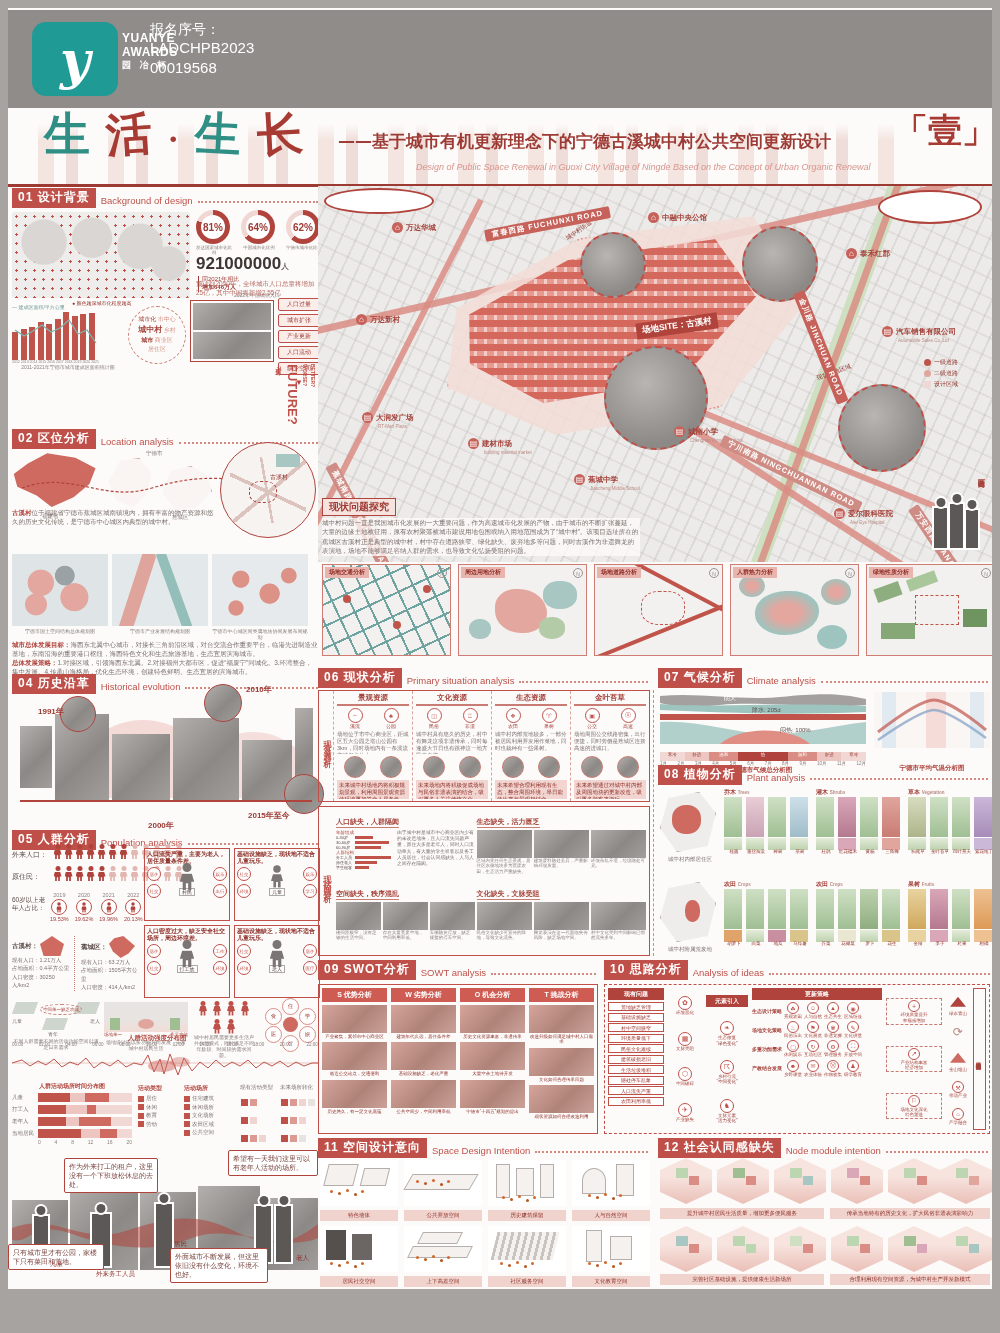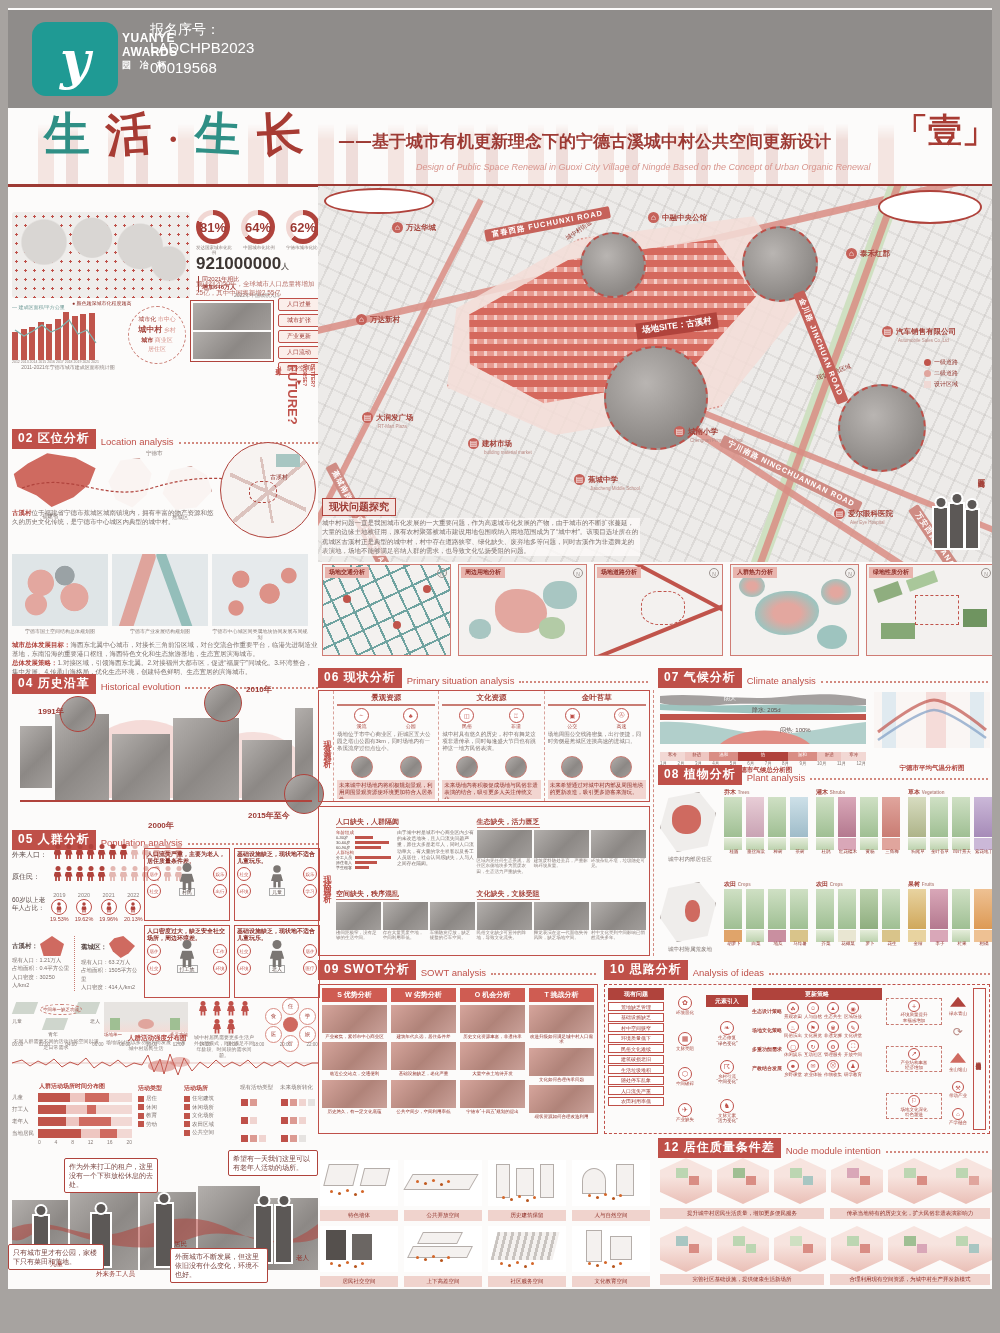--- a/index.html
+++ b/index.html
@@ -30,21 +30,21 @@
 .phk{background:linear-gradient(135deg,#d6a59c,#b08379 55%,#caa199)}
 .cap{font-size:5px;color:#8a7f7b;text-align:center;line-height:1.25}
 .vlab{writing-mode:vertical-rl;letter-spacing:4px;color:#bf5049;font-weight:bold;font-size:8px}
 .icir{border:1px solid #bf5049;border-radius:50%;color:#bf5049;display:flex;align-items:center;justify-content:center;background:#fff}
 .pfig{position:relative;display:inline-block;width:8px;height:15px;margin:0 1.5px;color:#b0433c}
 .pfig.o{color:#e3b7b1}
 .pfig::before{content:"";position:absolute;top:0;left:50%;transform:translateX(-50%);width:5px;height:5px;border-radius:50%;background:currentColor}
 .pfig::after{content:"";position:absolute;top:5.5px;left:0;width:8px;height:9.5px;background:currentColor;clip-path:polygon(18% 0,82% 0,100% 52%,80% 52%,80% 100%,58% 100%,58% 60%,42% 60%,42% 100%,20% 100%,20% 52%,0 52%)}
 .donut{width:34px;height:34px;border-radius:50%;position:relative;background:conic-gradient(#b0433c var(--p),#f1d7d3 0)}
 .donut i{position:absolute;inset:5px;background:#fff;border-radius:50%}
-.donut b{position:absolute;inset:0;display:flex;align-items:center;justify-content:center;font-size:13px;color:#9d3a34;z-index:1}
+.donut b{position:absolute;inset:0;display:flex;align-items:center;justify-content:center;font-size:10px;color:#9d3a34;z-index:1}
 .tagp{border:1px solid #bf5049;background:#fbeeea;color:#9d3a34;font-size:6px;text-align:center;border-radius:2px;padding:1px 0;margin-bottom:3px}
 .tbox{border:1.5px solid #b0433c;border-radius:6px;background:#fdf8f6;padding:4px}
 .tbox h4{font-size:8px;color:#9d3a34;text-align:center;margin-bottom:3px}
 .lines{height:100%;background:repeating-linear-gradient(180deg,#d8cdc9 0 1.5px,transparent 1.5px 6px)}
 .mpill{background:#c6625a;color:#fff;font-size:7.5px;font-weight:bold;padding:1px 7px;border-radius:2px;white-space:nowrap;letter-spacing:1px}
 .mlab{display:flex;align-items:center;gap:3px;font-size:7.5px;color:#a5443c;font-weight:bold;white-space:nowrap}
 .mico{width:11px;height:11px;border-radius:50%;background:#c6625a;color:#fff;font-size:8px;line-height:11px;text-align:center;flex:0 0 auto}
 .road{position:absolute;background:#d98d84;opacity:.85}
 .mcir{position:absolute;border-radius:50%;border:2px dashed #bf5049;background:radial-gradient(circle at 40% 35%,#b9b5b2,#8d8986 70%)}
 .amap{position:absolute;width:129px;height:92px;border:1.5px solid #cf7c74;background:#f3f1ef;overflow:hidden}
@@ -121,20 +121,25 @@
     <span style="color:#a73b33;transform:rotate(-4deg);display:inline-block">活</span>
     <span style="color:#a73b33;font-size:30px">·</span>
     <span style="color:#2f8f85;transform:rotate(3deg);display:inline-block">生</span>
     <span style="color:#a73b33;transform:rotate(-3deg);display:inline-block">长</span>
   </div>
   <div class="abs bigt" style="left:330px;top:122px;width:540px;font-size:17px;color:#9d3a34;font-weight:bold">——基于城市有机更新理念下的宁德古溪城中村公共空间更新设计</div>
   <div class="abs" style="left:408px;top:154px;width:500px;font-size:9px;color:#d8958d;font-style:italic">Design of Public Space Renewal in Guoxi City Village of Ningde Based on the Concept of Urban Organic Renewal</div>
   <div class="abs bigt" style="left:886px;top:100px;font-size:34px;color:#a73b33">「壹」</div>
   <div class="rule"></div>
 
+  <div class="sech" style="left:4px;top:180px;width:306px">
+    <span class="chip"><span>01</span> <span>设计背景</span></span>
+    <span class="en">Background of design</span>
+      <span class="lead"></span>
+  </div>
   <div class="abs" style="left:4px;top:204px;width:178px;height:86px;background:#efedeb;border-radius:3px;
     background-image:radial-gradient(circle at 18% 35%,#d9d6d3 14%,transparent 15%),radial-gradient(circle at 45% 30%,#d9d6d3 17%,transparent 18%),radial-gradient(circle at 72% 40%,#d9d6d3 16%,transparent 17%),radial-gradient(circle at 88% 60%,#d9d6d3 10%,transparent 11%),radial-gradient(#bf5049 1px,transparent 1.4px);background-size:auto,auto,auto,auto,9px 9px"></div>
   <div class="abs" style="left:64px;top:292px;font-size:5px;color:#8e2f28">● <span>颜色越深城市化程度越高</span></div>
   <div class="abs" style="left:188px;top:202px;display:flex;gap:9px">
     <div style="text-align:center;width:36px">
       <div class="donut" style="--p:81%">
           <i></i>
           <b>81%</b>
         </div>
       <div style="font-size:4.5px;color:#8a7f7b;margin-top:1px">发达国家城市化比例</div>
@@ -771,20 +776,33 @@
       <div class="resico">
           <span class="ic"><span class="icir">◫</span><span>民俗</span></span>
           <span class="ic"><span class="icir">♖</span><span>非遗</span></span>
         </div>
       <div class="respara">城中村具有悠久的历史，村中有舞龙这项非遗传承，同时每逢盛大节日也有跳神这一地方民俗表演。</div>
       <div style="display:flex;justify-content:space-around">
           <span class="pcirc ph"></span>
           <span class="pcirc ph"></span>
         </div>
       <div class="resfut">未来场地内将积极促成场地与民俗非遗表演的结合，吸引更多人关注传统文化。</div>
+    </div>
+    <div class="rescol">
+      <h5>生态资源</h5>
+      <div class="resico">
+          <span class="ic"><span class="icir">❖</span><span>农田</span></span>
+          <span class="ic"><span class="icir">♈</span><span>果树</span></span>
+        </div>
+      <div class="respara">城中村内部荒地较多，一部分被居民利用开发用作菜地，同时也栽种有一些果树。</div>
+      <div style="display:flex;justify-content:space-around">
+          <span class="pcirc ph"></span>
+          <span class="pcirc ph"></span>
+        </div>
+      <div class="resfut">未来希望合理利用现有生态，整合周围环境，早日能使生产与景观相结合。</div>
     </div>
     <div class="rescol">
       <h5>金叶苔草</h5>
       <div class="resico">
           <span class="ic"><span class="icir">▣</span><span>公交</span></span>
           <span class="ic"><span class="icir">Ⓐ</span><span>高速</span></span>
         </div>
       <div class="respara">场地周围公交线路密集，出行便捷，同时旁侧是蕉城区连接高速的进城口。</div>
       <div style="display:flex;justify-content:space-around">
           <span class="pcirc ph"></span>
@@ -1311,20 +1329,25 @@
           </div>
         <div style="text-align:center">
             <span class="icir s10ic" style="width:12px;height:12px;font-size:6px">⌂</span>
             <div class="s10l">产学融合</div>
           </div>
       </div>
       <div style="width:13px;border:1px solid #bf5049;writing-mode:vertical-rl;font-size:5.5px;color:#a5443c;display:flex;align-items:center;justify-content:center">通过场地改造更新 城中村走向良性发展</div>
     </div>
   </div>
 
+  <div class="sech" style="left:310px;top:1130px;width:330px">
+    <span class="chip"><span>11</span> <span>空间设计意向</span></span>
+    <span class="en">Space Design Intention</span>
+      <span class="lead"></span>
+  </div>
   <div class="sket" style="left:312px;top:1152px">
       <i style="left:6px;top:4px;width:30px;height:22px;transform:skewX(-14deg)"></i>
       <i style="left:42px;top:8px;width:26px;height:18px;transform:skewX(-14deg)"></i>
       <u style="left:10px;top:30px"></u>
     </div>
   <div class="sket" style="left:396px;top:1152px">
       <i style="left:4px;top:14px;width:66px;height:16px;transform:skewX(-30deg)"></i>
       <u style="left:12px;top:20px"></u>
     </div>
   <div class="sket" style="left:480px;top:1152px">
@@ -1360,21 +1383,21 @@
       <i style="left:14px;top:4px;width:16px;height:32px"></i>
       <i style="left:38px;top:10px;width:22px;height:24px"></i>
       <u style="left:16px;top:36px"></u>
     </div>
   <div class="capst" style="left:312px;top:1268px;width:78px">居民社交空间</div>
   <div class="capst" style="left:396px;top:1268px;width:78px">上下高差空间</div>
   <div class="capst" style="left:480px;top:1268px;width:78px">社区服务空间</div>
   <div class="capst" style="left:564px;top:1268px;width:78px">文化教育空间</div>
 
   <div class="sech" style="left:650px;top:1130px;width:330px">
-    <span class="chip"><span>12</span> <span>居住质量条件差</span></span>
+    <span class="chip"><span>12</span> <span>社会认同感缺失</span></span>
     <span class="en">Node module intention</span>
       <span class="lead"></span>
   </div>
   <div class="iso" style="left:652px;top:1150px">
       <i></i>
       <u></u>
     </div>
   <div class="iso" style="left:709px;top:1150px">
       <i style="background:#9fbf93"></i>
       <u></u>

